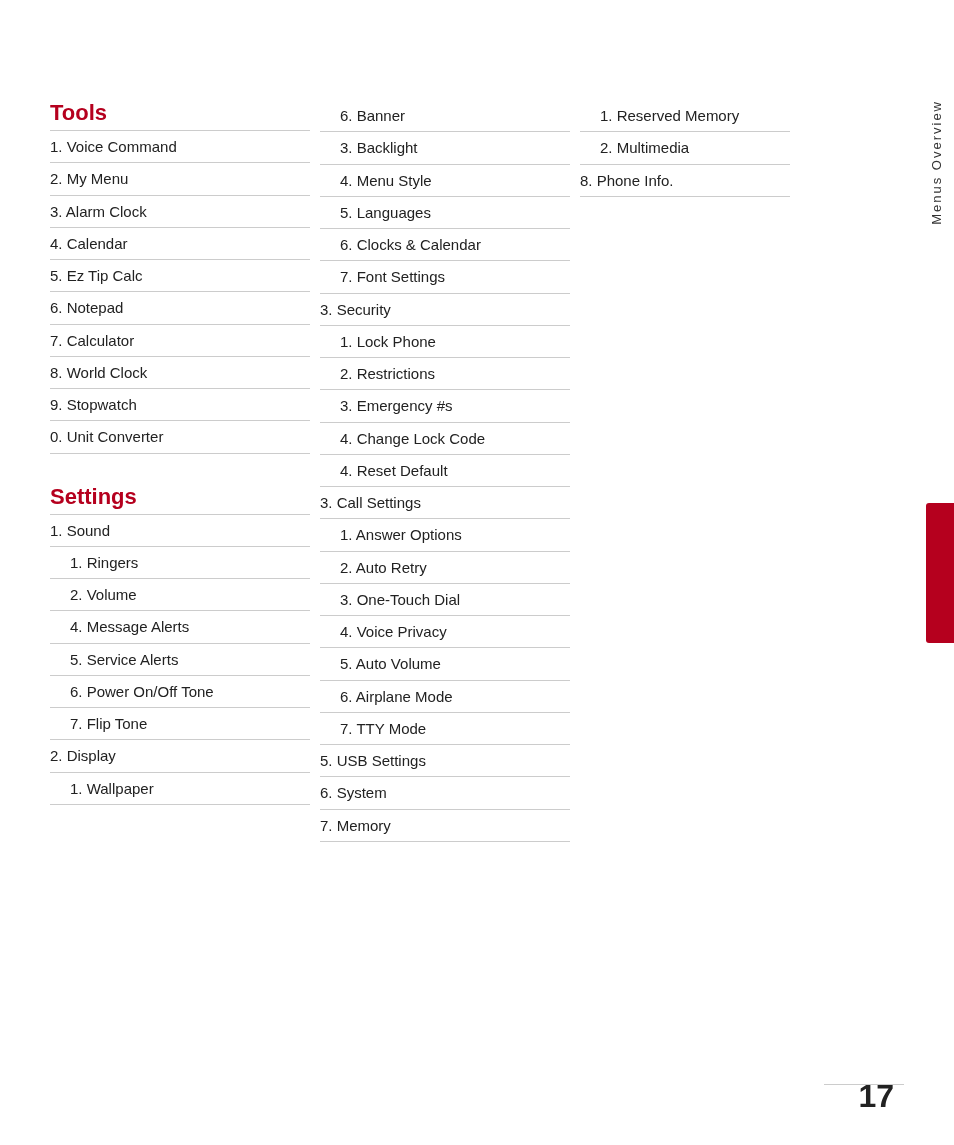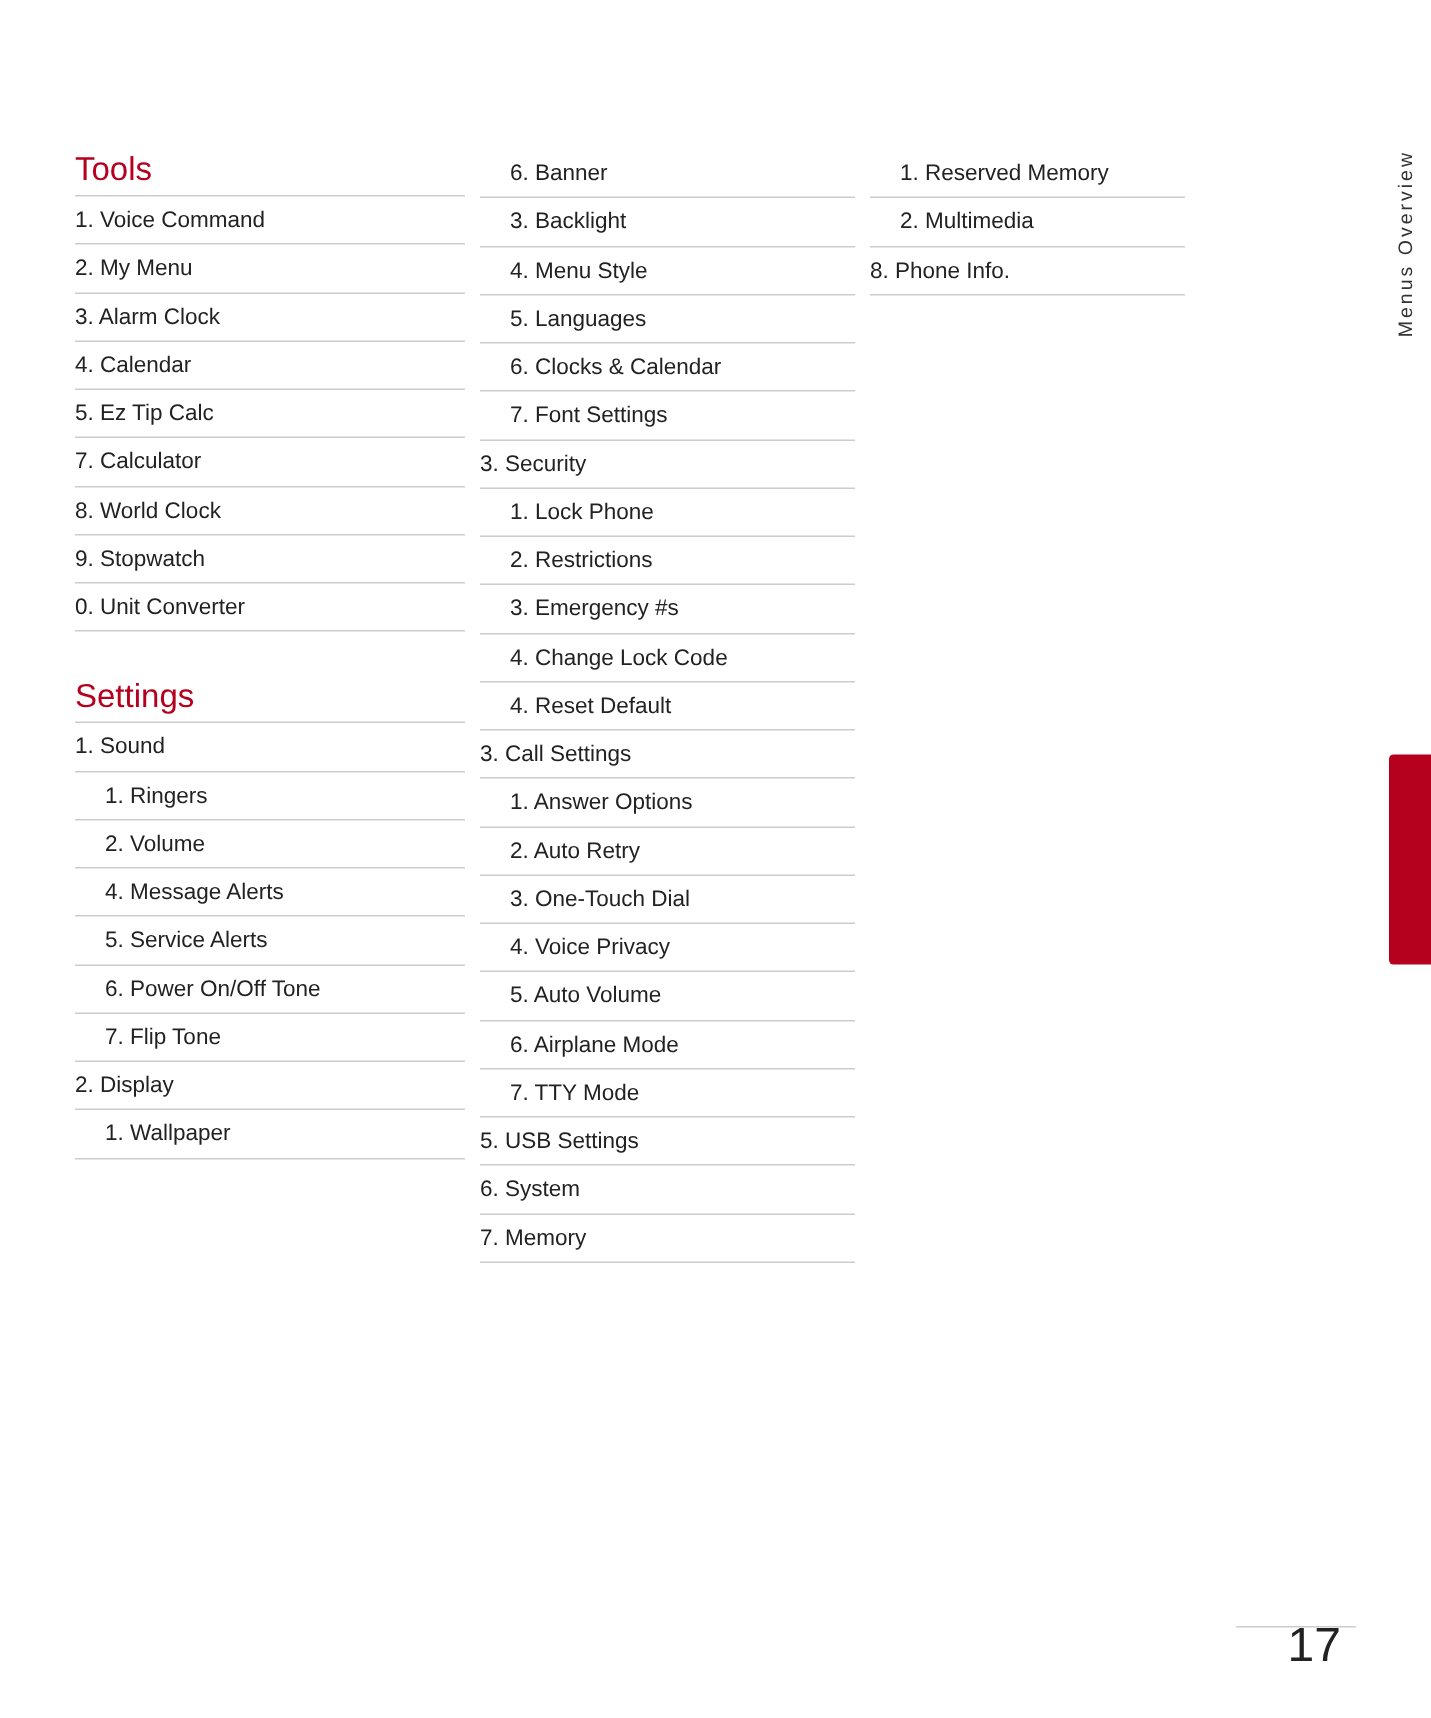--- a/index.html
+++ b/index.html
@@ -37,21 +37,21 @@
     
     .col-right {
       width: 220px;
       flex-shrink: 0;
       padding-left: 10px;
     }
 
     .section-title {
       color: #b5001e;
       font-size: 22px;
-      font-weight: normal;
+      font-weight: bold;
       margin-bottom: 4px;
     }
 
     .divider {
       border: none;
       border-top: 1.5px solid #ccc;
       margin: 0;
     }
 
     .menu-item {
@@ -92,21 +92,21 @@
       letter-spacing: 2px;
       color: #333;
       font-family: Arial, Helvetica, sans-serif;
     }
 
     .page-number {
       position: absolute;
       bottom: 30px;
       right: 60px;
       font-size: 32px;
-      font-weight: normal;
+      font-weight: bold;
       color: #222;
     }
 
     .bottom-line {
       position: absolute;
       bottom: 60px;
       right: 50px;
       width: 80px;
       border-top: 1.5px solid #ccc;
     }
@@ -119,20 +119,21 @@
   <div class="col-left">
 
     <div>
       <div class="section-title">Tools</div>
       <hr class="divider">
       <div class="menu-item">1. Voice Command</div>
       <div class="menu-item">2. My Menu</div>
       <div class="menu-item">3. Alarm Clock</div>
       <div class="menu-item">4. Calendar</div>
       <div class="menu-item">5. Ez Tip Calc</div>
+      <div class="menu-item">6. Notepad</div>
       <div class="menu-item">7.  Calculator</div>
       <div class="menu-item">8. World Clock</div>
       <div class="menu-item">9. Stopwatch</div>
       <div class="menu-item">0. Unit Converter</div>
     </div>
 
     <div class="section-gap"></div>
 
     <div>
       <div class="section-title">Settings</div>

